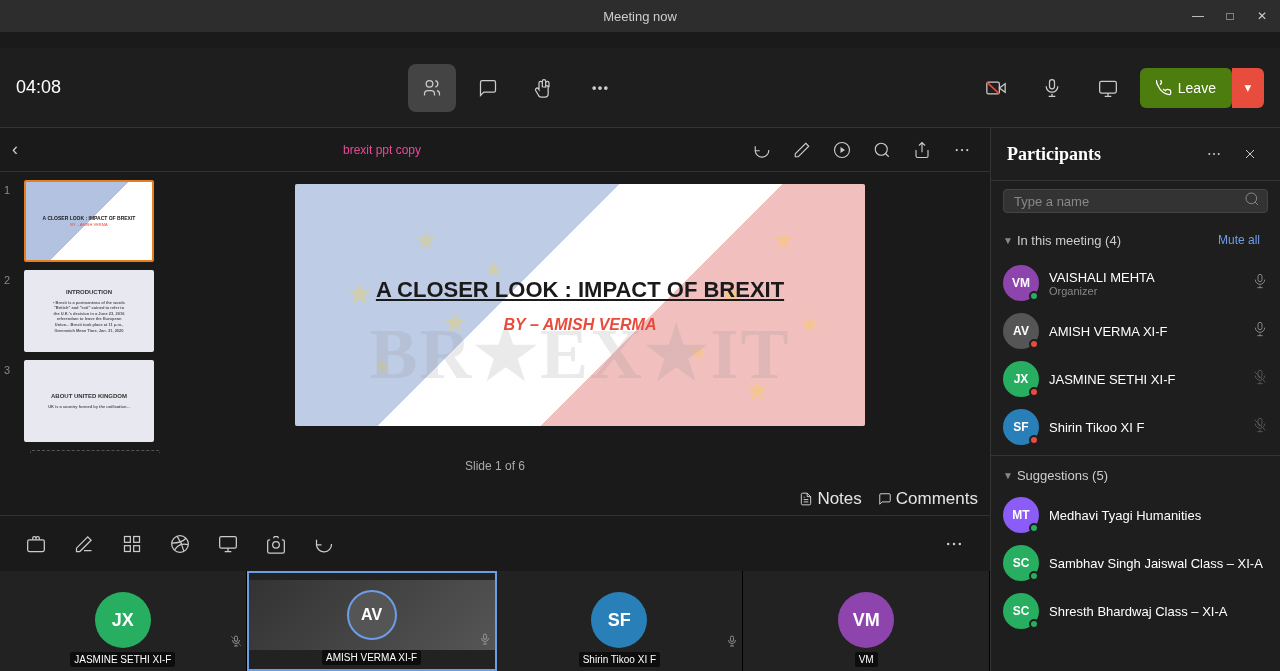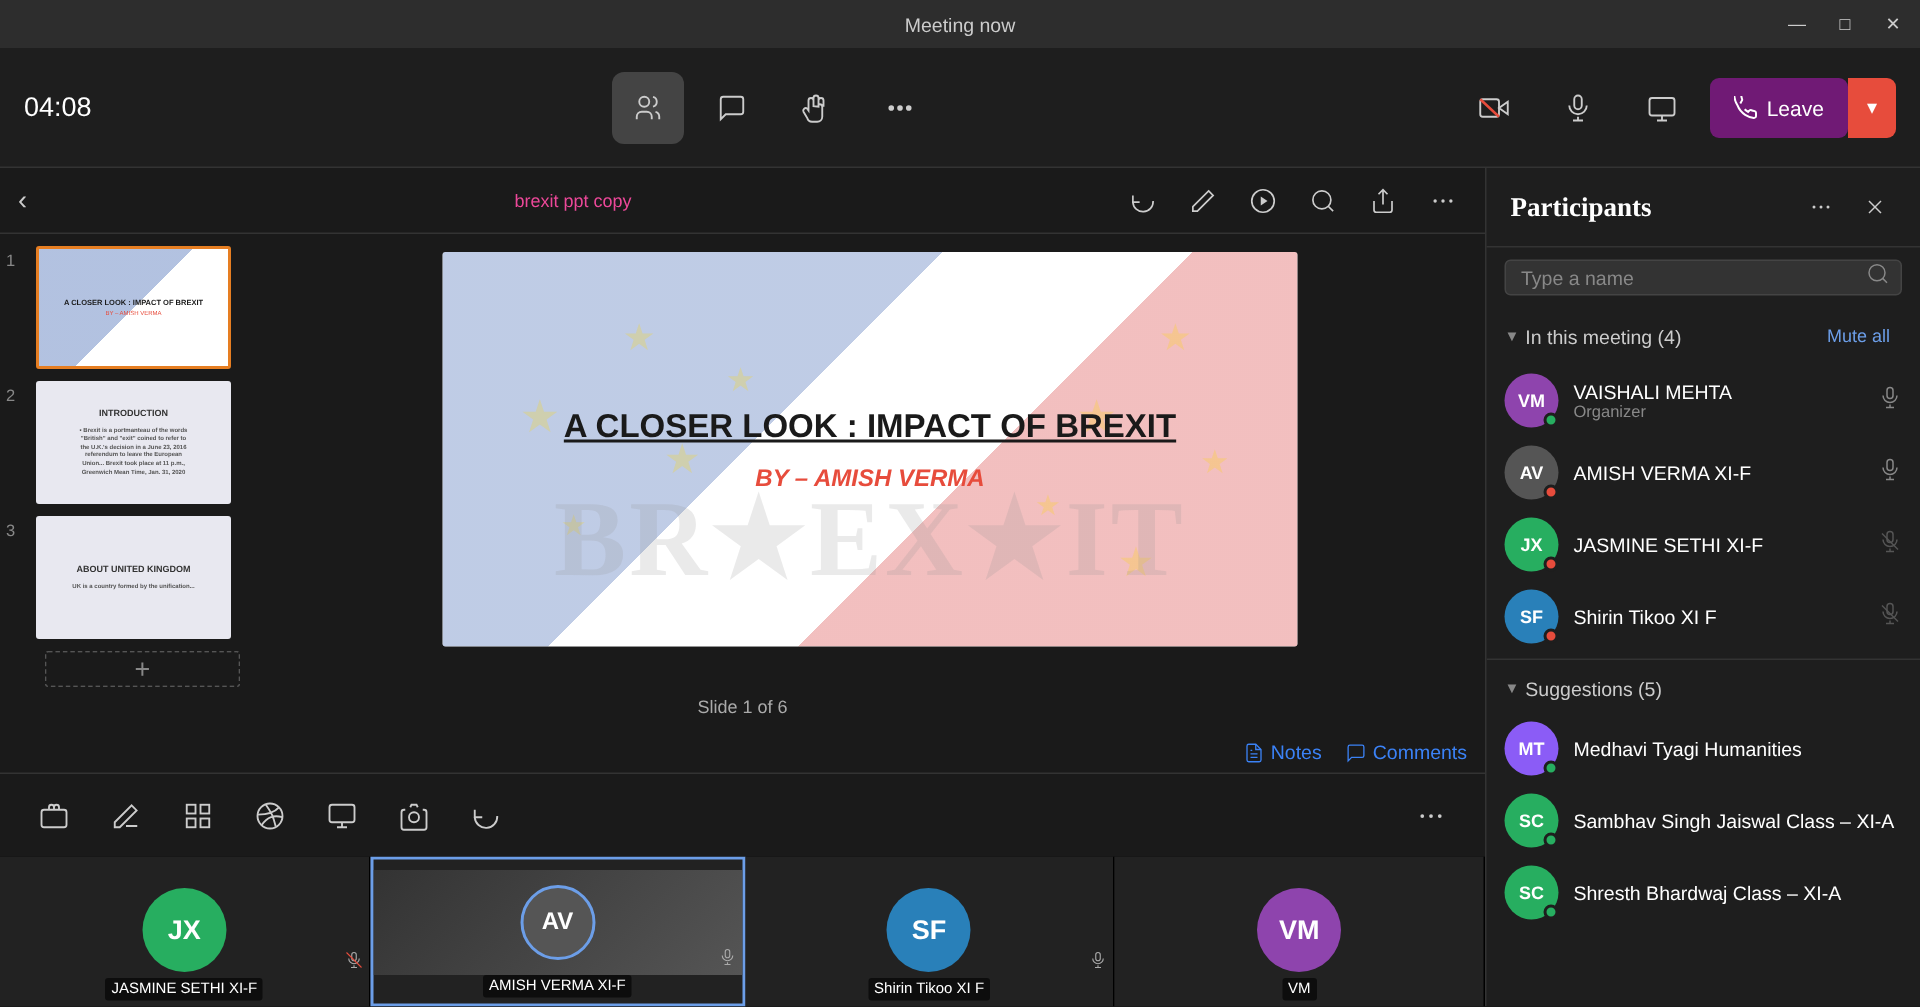--- a/index.html
+++ b/index.html
@@ -8,38 +8,38 @@
     
     .titlebar {
       height: 32px; background: #2d2d2d; display: flex; align-items: center; justify-content: center; position: relative; flex-shrink: 0;
     }
     .titlebar-title { font-size: 13px; color: #ccc; }
     .titlebar-controls { position: absolute; right: 8px; display: flex; gap: 12px; align-items: center; }
     .titlebar-btn { font-size: 12px; color: #ccc; cursor: pointer; width: 20px; height: 20px; display: flex; align-items: center; justify-content: center; }
 
     
     .toolbar {
-      height: 80px; background: #1e1e1e; display: flex; align-items: center; padding: 0 16px; flex-shrink: 0; border-bottom: 1px solid #333;
+      height: 80px; background: #1e1e1e; display: flex; align-items: center; padding: 0 16px; flex-shrink: 0; border-bottom: 1px solid #333; margin-top: 16px;
     }
     .toolbar-time { font-size: 18px; color: #fff; margin-right: auto; }
     .toolbar-icons { display: flex; align-items: center; gap: 8px; margin: 0 auto; }
     .toolbar-icon-btn {
       width: 48px; height: 48px; border-radius: 8px; display: flex; flex-direction: column; align-items: center; justify-content: center;
       cursor: pointer; color: #ccc; font-size: 10px; gap: 2px; background: transparent;
     }
     .toolbar-icon-btn.active { background: #444; }
     .toolbar-icon-btn svg { width: 20px; height: 20px; fill: none; stroke: currentColor; stroke-width: 1.5; }
     .toolbar-right { display: flex; align-items: center; gap: 8px; margin-left: auto; }
     .toolbar-icon-btn2 {
       width: 48px; height: 48px; border-radius: 8px; display: flex; flex-direction: column; align-items: center; justify-content: center;
       cursor: pointer; color: #ccc; font-size: 10px; gap: 2px; background: transparent;
     }
     .toolbar-icon-btn2 svg { width: 20px; height: 20px; fill: none; stroke: currentColor; stroke-width: 1.5; }
     .leave-btn {
-      height: 40px; background: #701a75; color: #fff; border: none; border-radius: 6px; padding: 0 16px; font-size: 14px; cursor: pointer; display: flex; align-items: center; gap: 6px;
+      height: 40px; background: #4d7c0f; color: #fff; border: none; border-radius: 6px; padding: 0 16px; font-size: 14px; cursor: pointer; display: flex; align-items: center; gap: 6px;
     }
     .leave-chevron { width: 32px; height: 40px; background: #e74c3c; border: none; color: #fff; cursor: pointer; border-radius: 0 6px 6px 0; display: flex; align-items: center; justify-content: center; }
 
     
     .main { display: flex; flex: 1; overflow: hidden; }
 
     
     .presentation-area { flex: 1; display: flex; flex-direction: column; background: #1a1a1a; overflow: hidden; }
 
     
@@ -91,21 +91,21 @@
     .brexit-text-bg {
       position: absolute; font-size: 72px; font-weight: 900; color: rgba(150,150,150,0.2); letter-spacing: 2px; bottom: 30px; left: 50%; transform: translateX(-50%); white-space: nowrap; font-family: Liberation Serif, serif;
     }
     .slide-content { position: relative; z-index: 2; text-align: center; }
     .slide-title { font-size: 22px; font-weight: bold; color: #1a1a1a; text-decoration: underline; line-height: 1.3; }
     .slide-by { font-size: 16px; font-style: italic; color: #e74c3c; font-weight: bold; margin-top: 12px; }
 
     
     .slide-footer { display: flex; align-items: center; padding: 6px 12px; font-size: 12px; color: #aaa; gap: 16px; flex-shrink: 0; flex-direction: column; }
     .slide-footer-right { margin-left: auto; display: flex; gap: 16px; }
-    .slide-footer-btn { display: flex; align-items: center; gap: 4px; cursor: pointer; color: #3b82f6; font-size: 13px; }
+    .slide-footer-btn { display: flex; align-items: center; gap: 4px; cursor: pointer; color: #e5e5e5; font-size: 17px; }
 
     
     .bottom-toolbar {
       height: 56px; background: #1a1a1a; display: flex; align-items: center; padding: 0 16px; gap: 8px; flex-shrink: 0; border-top: 1px solid #333;
     }
     .bottom-tool { width: 40px; height: 40px; display: flex; align-items: center; justify-content: center; color: #ccc; cursor: pointer; border-radius: 6px; }
     .bottom-tool svg { width: 20px; height: 20px; fill: none; stroke: currentColor; stroke-width: 1.5; }
     .presenter-name { position: absolute; left: 8px; bottom: 68px; font-size: 12px; color: #fff; background: rgba(0,0,0,0.6); padding: 2px 6px; border-radius: 3px; }
 
     

